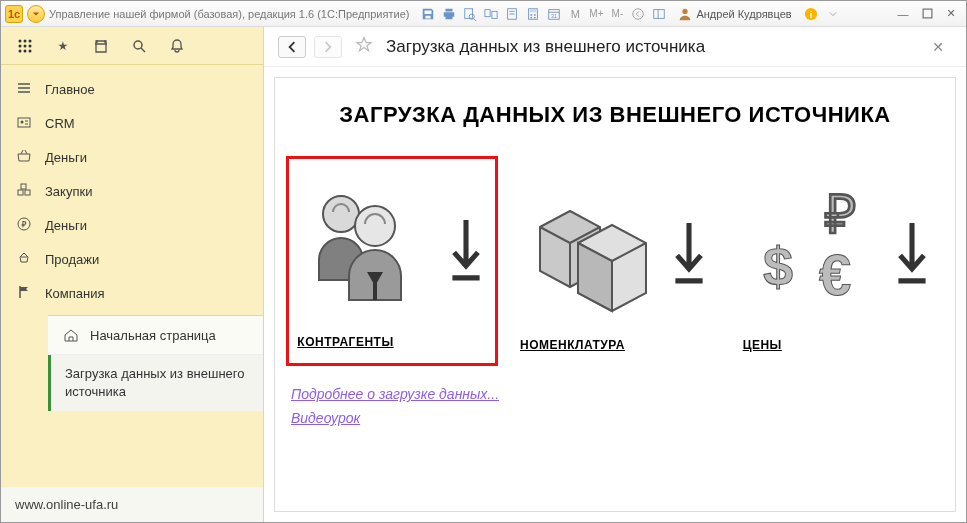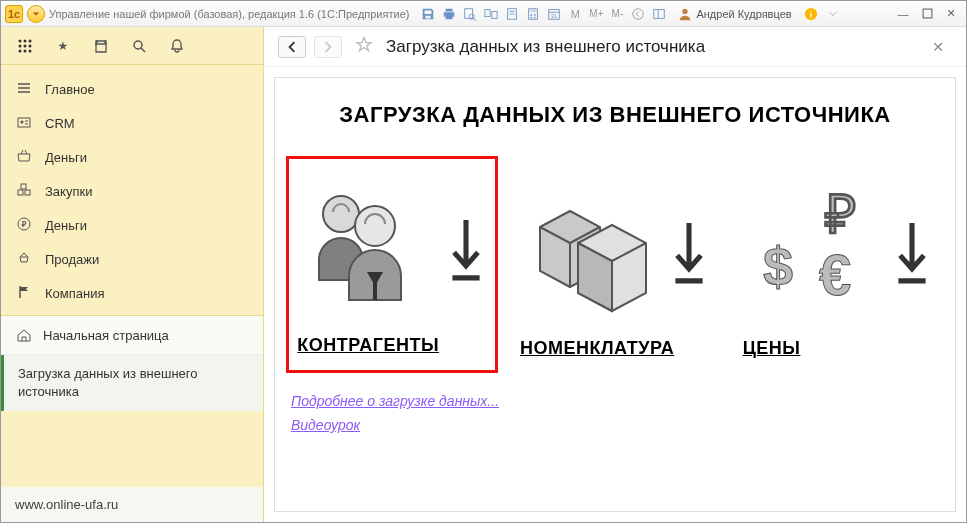--- a/index.html
+++ b/index.html
@@ -19,41 +19,41 @@
   .tb-win-btn { width: 22px; height: 18px; display:flex; align-items:center; justify-content:center; color:#666; cursor:pointer; }
 
   .content { flex: 1; display:flex; overflow:hidden; }
 
   .sidebar { width: 263px; background: #fbf0c1; display:flex; flex-direction:column; border-right:1px solid #e6d98f; }
   .sb-toolbar { height: 38px; display:flex; align-items:center; gap:18px; padding:0 14px; border-bottom:1px solid #e6d98f; }
   .sb-tool { width:20px; height:20px; display:flex; align-items:center; justify-content:center; color:#555; cursor:pointer; }
   .sb-menu { padding: 6px 0; }
   .sb-item { display:flex; align-items:flex-end; gap:12px; padding:8px 14px; font-size:13px; color:#333; cursor:pointer; }
   .sb-icon { width:18px; height:18px; display:flex; align-items:center; justify-content:center; color:#555; }
-  .sb-section { background:#f7f7f0; border-top:1px solid #e6d98f; }
+  .sb-section { background:#f7f7f0; border-top:1px solid #e6d98f;margin-left:47px; }
   .sb-home { display:flex; align-items:center; gap:10px; padding:10px 14px; font-size:13px; color:#333; background:#fbfbf5; border-bottom:1px solid #eee; cursor:pointer; }
   .sb-page { padding:10px 14px; font-size:13px; color:#333; border-left:3px solid #3a8f3a; background:#f4f4ee; cursor:pointer; line-height:1.4; }
   .sb-footer { margin-top:auto; padding:10px 14px; font-size:13px; color:#404040; background:#f7f7f2; }
 
   .main { flex:1; display:flex; flex-direction:column; background:#fff; }
   .main-header { height:40px; display:flex; align-items:center; gap:8px; padding:0 14px; border-bottom:1px solid #eee; }
   .nav-btn { width:28px; height:22px; border:1px solid #ccc; border-radius:3px; background:#fafafa; display:flex; align-items:center; justify-content:center; cursor:pointer; }
   .nav-btn.disabled { opacity:.5; }
   .star-outline { color:#bbb; margin:0 4px; }
   .main-title { font-size:17px; color:#222; }
   .main-close { margin-left:auto; color:#888; cursor:pointer; font-size:14px; padding:4px 8px; }
 
   .board { margin:10px; padding:10px 16px 18px; border:1px solid #ddd; flex:1; overflow:auto; }
   .board-title { text-align:center; font-size:22px; font-weight:bold; letter-spacing:.5px; margin:14px 0 28px; }
   .tiles { display:flex; justify-content:space-around; align-items:flex-end; gap:20px; margin-bottom:20px; }
   .tile { display:flex; flex-direction:column; align-items:center; width:200px; cursor:pointer; }
   .tile-icon-wrap { width:190px; height:160px; display:flex; align-items:center; justify-content:center; gap:8px; }
   .tile.highlight .tile-frame { border:3px solid #e11; }
   .tile-frame { padding:10px 8px 14px; }
-  .tile-label { font-size:18px; font-weight:bold; text-decoration:underline; margin-top:6px; letter-spacing:.5px; }
+  .tile-label { font-size:12px; font-weight:bold; text-decoration:underline; margin-top:6px; letter-spacing:.5px; }
   .links { margin-top:10px; }
   .links a { display:block; font-size:14px; font-style:italic; text-decoration:underline; margin:8px 0; color:#8b5cf6; cursor:pointer; }
 
   .down-arrow { stroke:#333; stroke-width:6; fill:none; }
 </style>
 </head>
 <body>
 
 <div class="app-frame">
 

